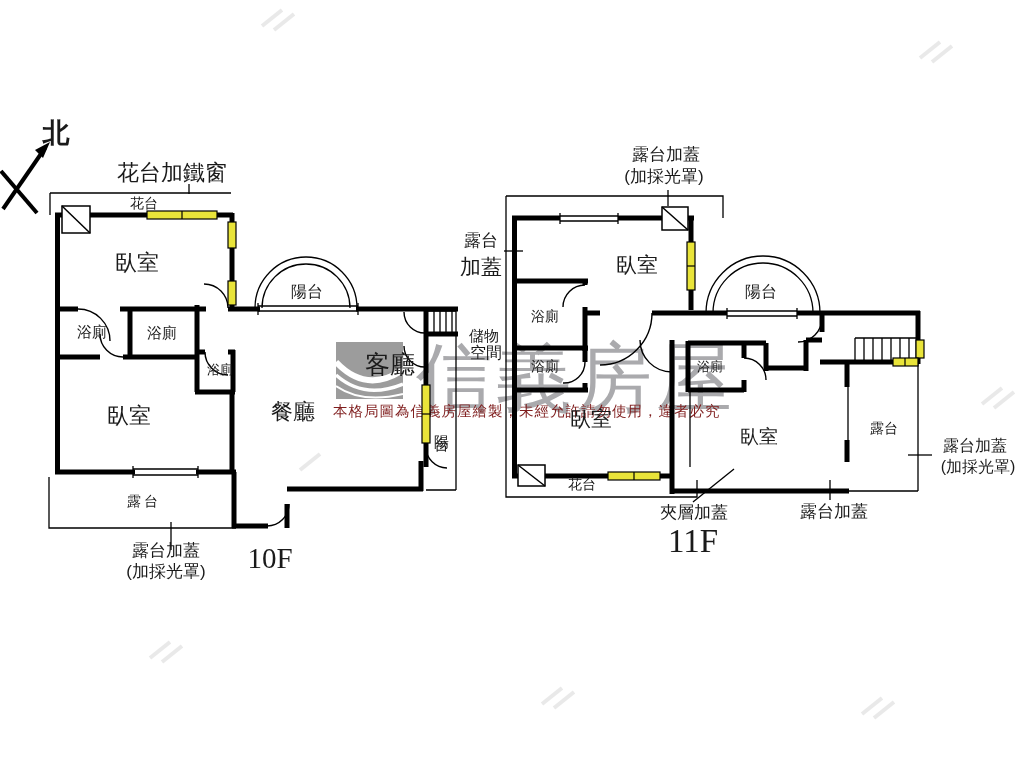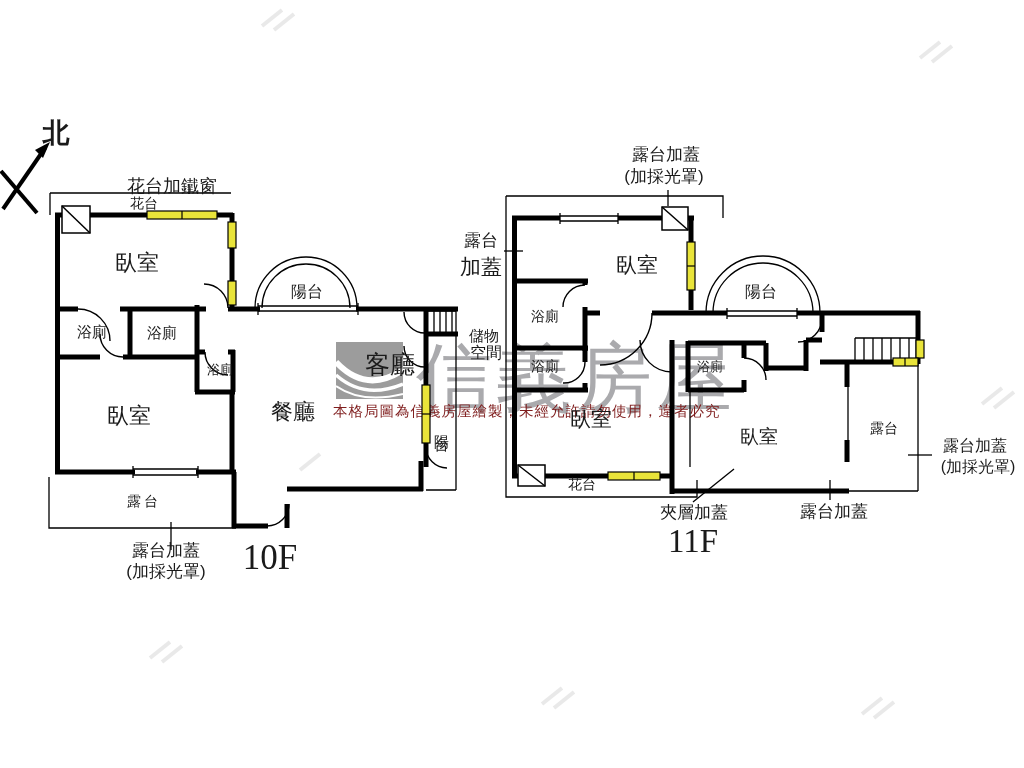--- a/index.html
+++ b/index.html
@@ -183,37 +183,37 @@
         <rect x="662" y="207" width="26" height="23"></rect>
         <line x1="662" y1="207" x2="688" y2="230"></line>
         <rect x="518" y="465" width="27" height="21"></rect>
         <line x1="518" y1="465" x2="545" y2="486"></line>
       </g>
     </g>
   </svg>
 
   <div class="lbl" style="left:56px;top:133px;font-size:27px;font-weight:600;">北</div>
 
-  <div class="lbl" style="left:172px;top:173px;font-size:18px;margin-top:13px;">花台加鐵窗</div>
+  <div class="lbl" style="left:172px;top:173px;font-size:22px;">花台加鐵窗</div>
   <div class="lbl" style="left:144px;top:204px;font-size:14px;">花台</div>
   <div class="lbl" style="left:137px;top:263px;font-size:22px;">臥室</div>
   <div class="lbl" style="left:92px;top:332px;font-size:15px;">浴廁</div>
   <div class="lbl" style="left:162px;top:333px;font-size:15px;">浴廁</div>
   <div class="lbl" style="left:220px;top:370px;font-size:13px;">浴廁</div>
   <div class="lbl" style="left:129px;top:416px;font-size:22px;">臥室</div>
   <div class="lbl" style="left:307px;top:292px;font-size:16px;">陽台</div>
   <div class="lbl" style="left:371px;top:364px;font-size:25px;margin-left:19px;">客廳</div>
   <div class="lbl" style="left:293px;top:412px;font-size:22px;">餐廳</div>
   <div class="lbl vert" style="left:441px;top:425px;font-size:15px;">陽台</div>
   <div class="lbl" style="left:484px;top:336px;font-size:15px;">儲物</div>
   <div class="lbl" style="left:486px;top:353px;font-size:16px;">空間</div>
   <div class="lbl" style="left:144px;top:502px;font-size:14px;letter-spacing:3px;">露台</div>
   <div class="lbl" style="left:166px;top:550px;font-size:17px;">露台加蓋</div>
   <div class="lbl" style="left:166px;top:571px;font-size:17px;">(加採光罩)</div>
-  <div class="lbl serif" style="left:270px;top:558px;font-size:35px;">10F</div>
+  <div class="lbl serif" style="left:270px;top:558px;font-size:29px;">10F</div>
 
   <div class="lbl" style="left:666px;top:154px;font-size:17px;">露台加蓋</div>
   <div class="lbl" style="left:664px;top:176px;font-size:17px;">(加採光罩)</div>
   <div class="lbl" style="left:481px;top:240px;font-size:17px;">露台</div>
   <div class="lbl" style="left:481px;top:267px;font-size:21px;">加蓋</div>
   <div class="lbl" style="left:637px;top:265px;font-size:21px;">臥室</div>
   <div class="lbl" style="left:545px;top:317px;font-size:14px;">浴廁</div>
   <div class="lbl" style="left:545px;top:367px;font-size:14px;">浴廁</div>
   <div class="lbl" style="left:761px;top:292px;font-size:16px;">陽台</div>
   <div class="lbl" style="left:710px;top:367px;font-size:13px;">浴廁</div>

